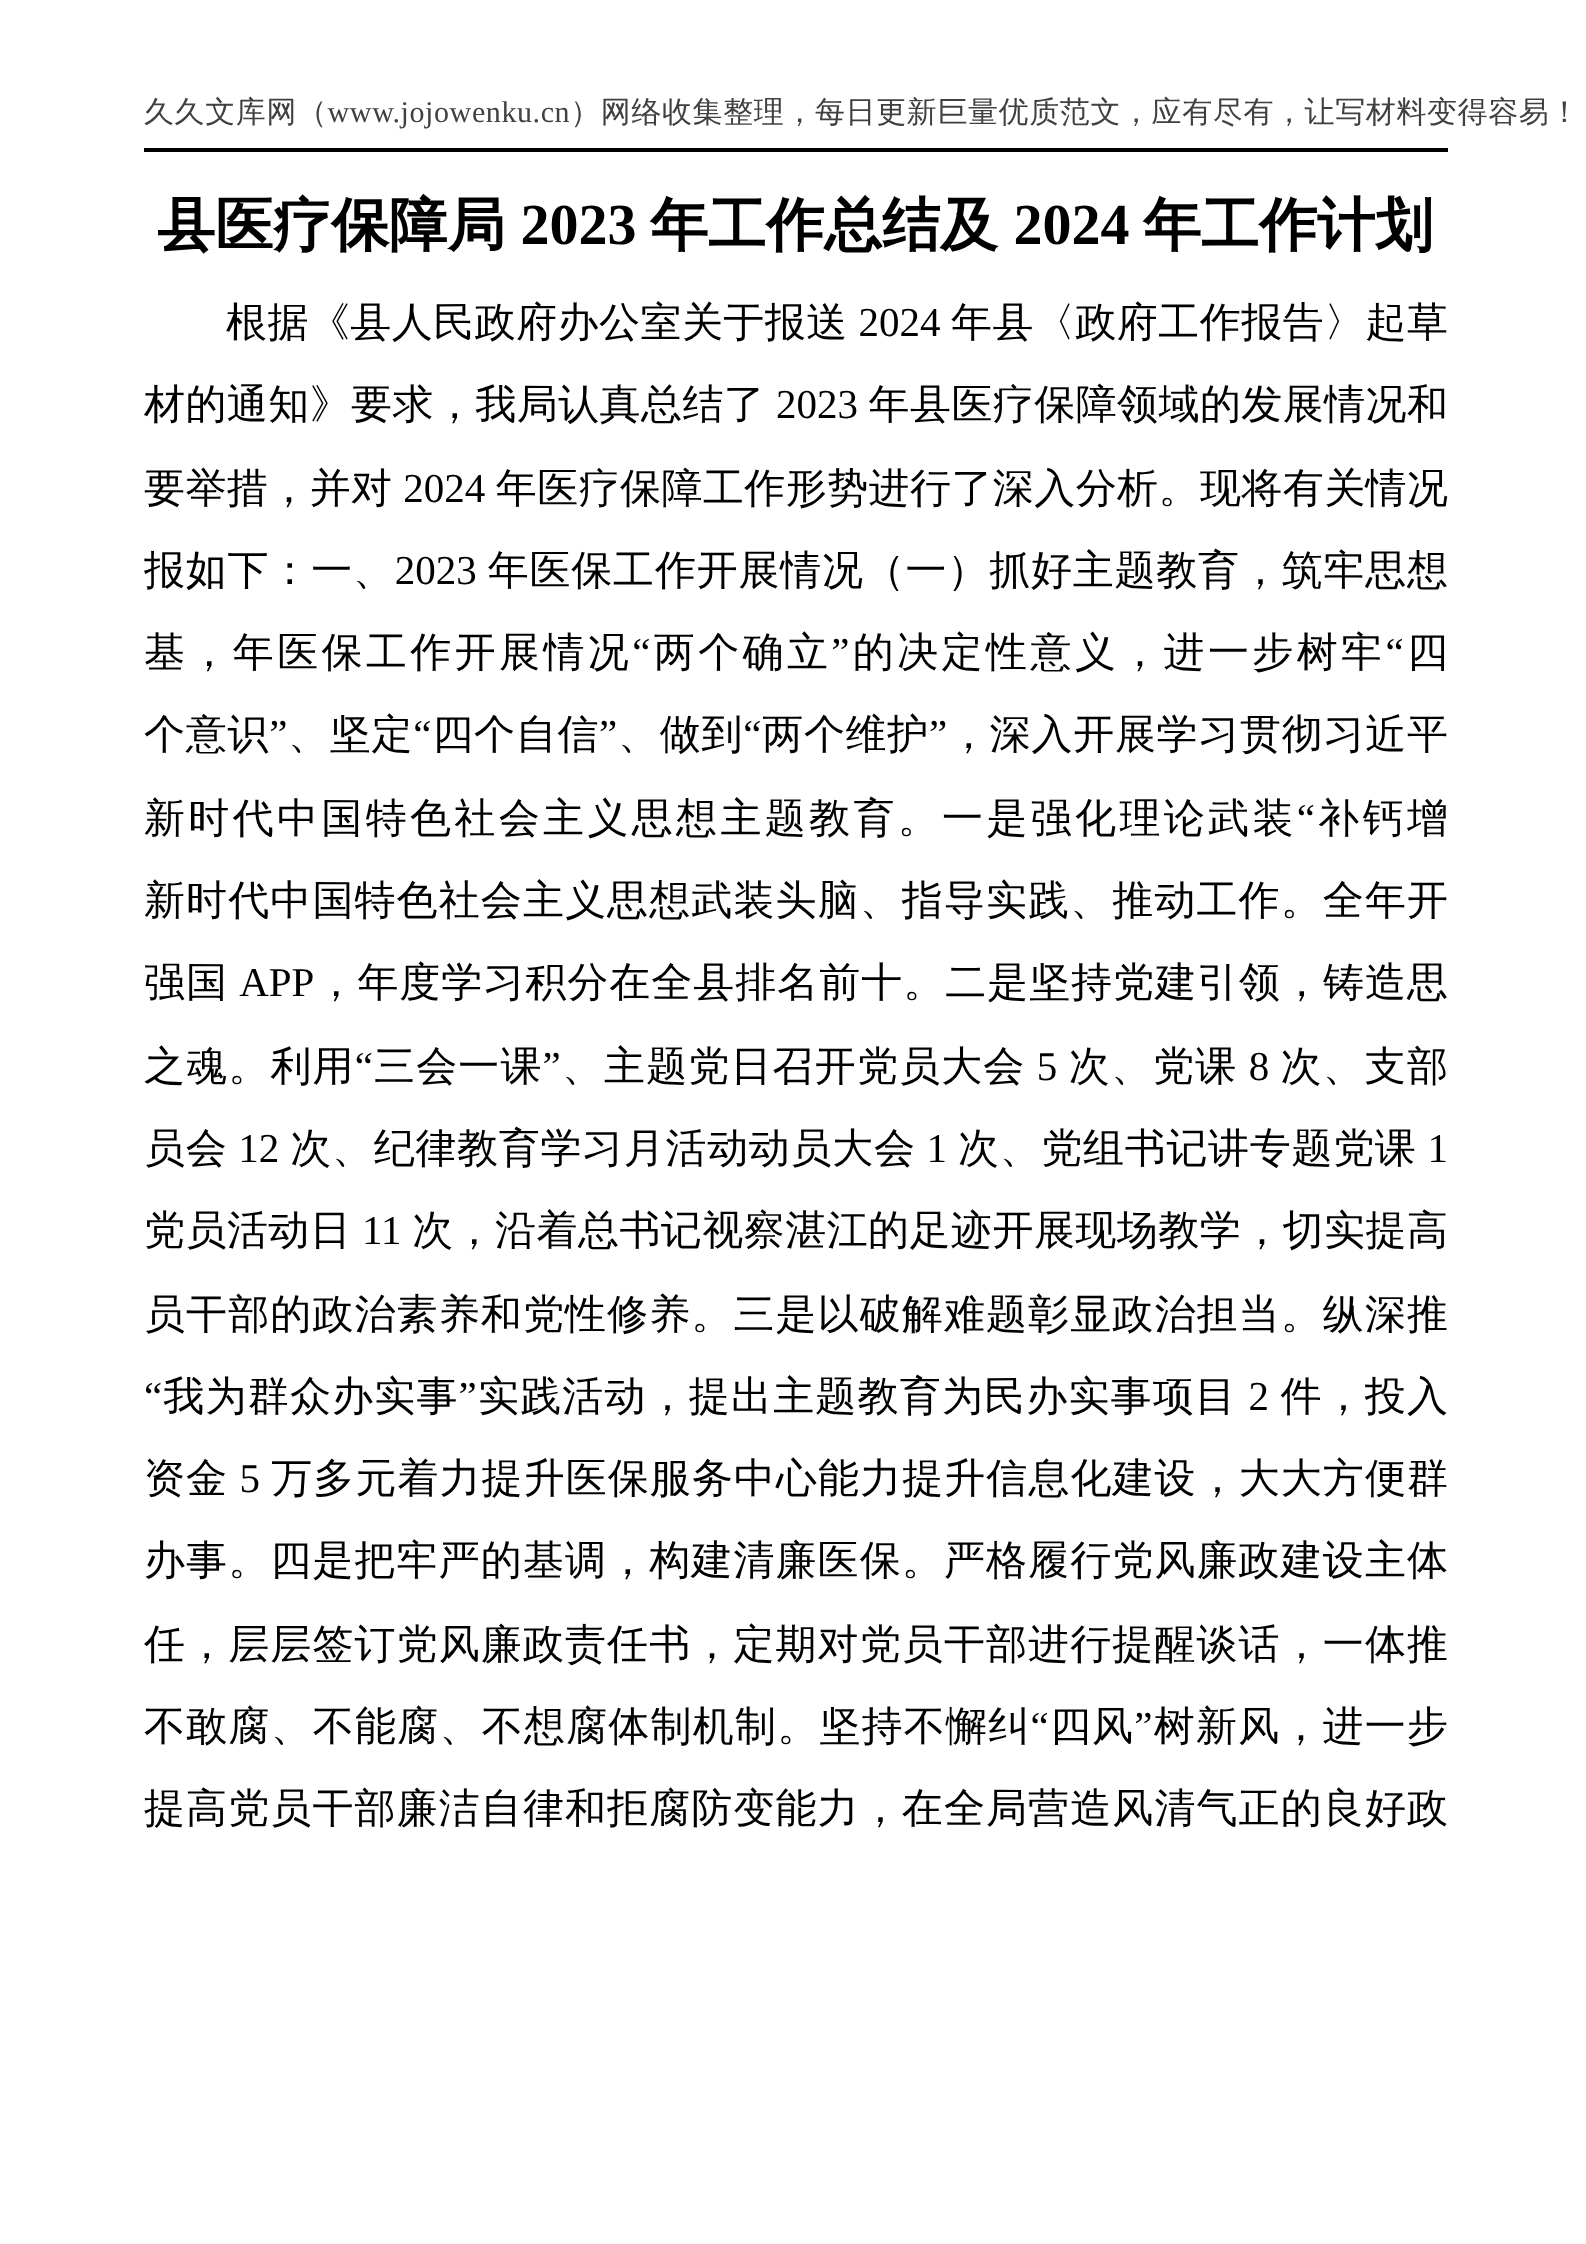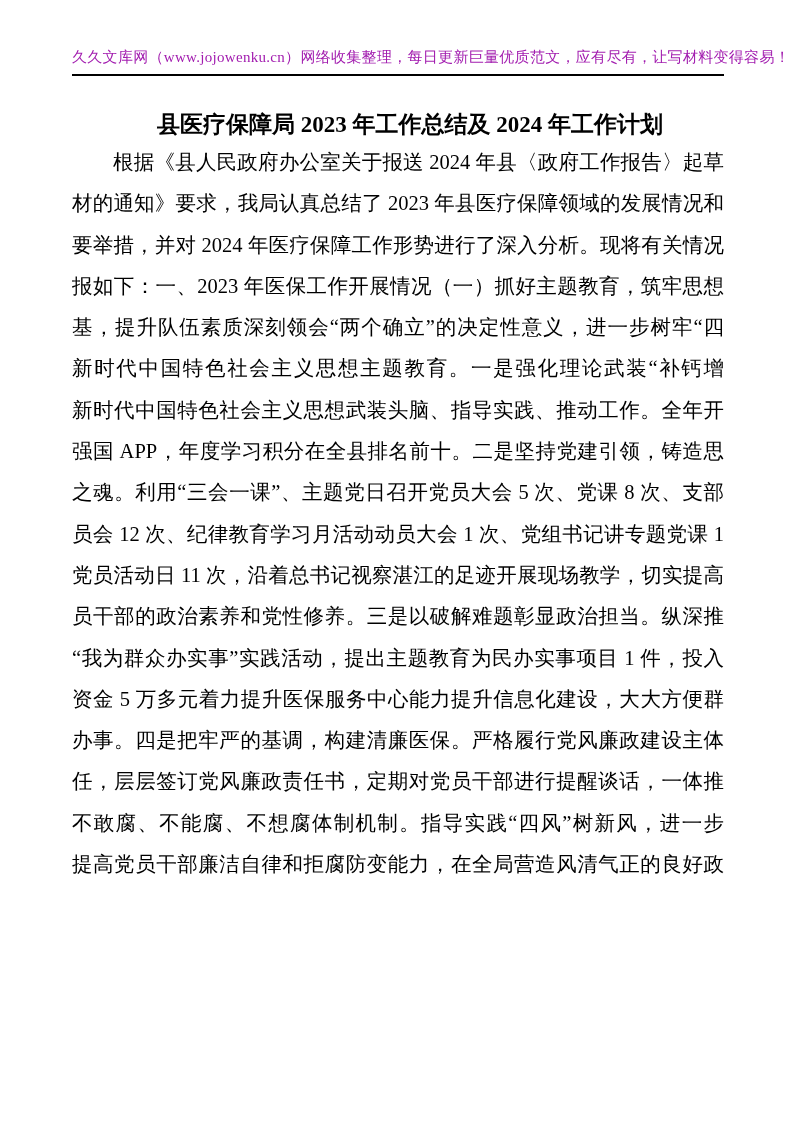--- a/index.html
+++ b/index.html
@@ -32,22 +32,22 @@
   .header-rule {
     margin-top: 5px;
     height: 0;
     border-bottom: 2px solid #000000;
   }
   .doc-title {
     position: absolute;
     left: 72px;
     width: 652px;
     top: 98px;
-    margin: 12px;
-    font-size: 23px;
+    margin: 0;
+    font-size: 29px;
     line-height: 30px;
     font-weight: bold;
     text-align: center;
   }
   .doc-body {
     position: absolute;
     left: 72px;
     width: 652px;
     top: 142px;
   }
@@ -62,40 +62,41 @@
   .body-line:first-child {
     text-indent: 2em;
   }
 </style>
 </head>
 <body>
 
 <div class="page">
 
   <div class="doc-header">
-    <div class="watermark" style="color: #a21caf;">久久文库网（www.jojowenku.cn）网络收集整理，每日更新巨量优质范文，应有尽有，让写材料变得容易！</div>
+    <div class="watermark" style="color: #404040;">久久文库网（www.jojowenku.cn）网络收集整理，每日更新巨量优质范文，应有尽有，让写材料变得容易！</div>
     <div class="header-rule"></div>
   </div>
 
   <h1 class="doc-title">县医疗保障局 2023 年工作总结及 2024 年工作计划</h1>
 
   <div class="doc-body">
       <div class="body-line">根据《县人民政府办公室关于报送 2024 年县〈政府工作报告〉起草素</div>
       <div class="body-line">材的通知》要求，我局认真总结了 2023 年县医疗保障领域的发展情况和主</div>
       <div class="body-line">要举措，并对 2024 年医疗保障工作形势进行了深入分析。现将有关情况汇</div>
       <div class="body-line">报如下：一、2023 年医保工作开展情况（一）抓好主题教育，筑牢思想根</div>
-      <div class="body-line">基，提升队伍素质深刻领会“两个确立”的决定性意义，进一步树牢“四</div>
+      <div class="body-line">基，年医保工作开展情况“两个确立”的决定性意义，进一步树牢“四</div>
+      <div class="body-line">个意识”、坚定“四个自信”、做到“两个维护”，深入开展学习贯彻习近平</div>
       <div class="body-line">新时代中国特色社会主义思想主题教育。一是强化理论武装“补钙增能”。</div>
       <div class="body-line">新时代中国特色社会主义思想武装头脑、指导实践、推动工作。全年开展</div>
       <div class="body-line">强国 APP，年度学习积分在全县排名前十。二是坚持党建引领，铸造思想</div>
       <div class="body-line">之魂。利用“三会一课”、主题党日召开党员大会 5 次、党课 8 次、支部委</div>
       <div class="body-line">员会 12 次、纪律教育学习月活动动员大会 1 次、党组书记讲专题党课 1 次，</div>
       <div class="body-line">党员活动日 11 次，沿着总书记视察湛江的足迹开展现场教学，切实提高党</div>
       <div class="body-line">员干部的政治素养和党性修养。三是以破解难题彰显政治担当。纵深推进</div>
-      <div class="body-line">“我为群众办实事”实践活动，提出主题教育为民办实事项目 1 件，投入</div>
+      <div class="body-line">“我为群众办实事”实践活动，提出主题教育为民办实事项目 2 件，投入</div>
       <div class="body-line">资金 5 万多元着力提升医保服务中心能力提升信息化建设，大大方便群众</div>
       <div class="body-line">办事。四是把牢严的基调，构建清廉医保。严格履行党风廉政建设主体责</div>
       <div class="body-line">任，层层签订党风廉政责任书，定期对党员干部进行提醒谈话，一体推进</div>
-      <div class="body-line">不敢腐、不能腐、不想腐体制机制。指导实践“四风”树新风，进一步</div>
+      <div class="body-line">不敢腐、不能腐、不想腐体制机制。坚持不懈纠“四风”树新风，进一步</div>
       <div class="body-line">提高党员干部廉洁自律和拒腐防变能力，在全局营造风清气正的良好政治</div>
     </div>
 
 </div>
 
 </body></html>

